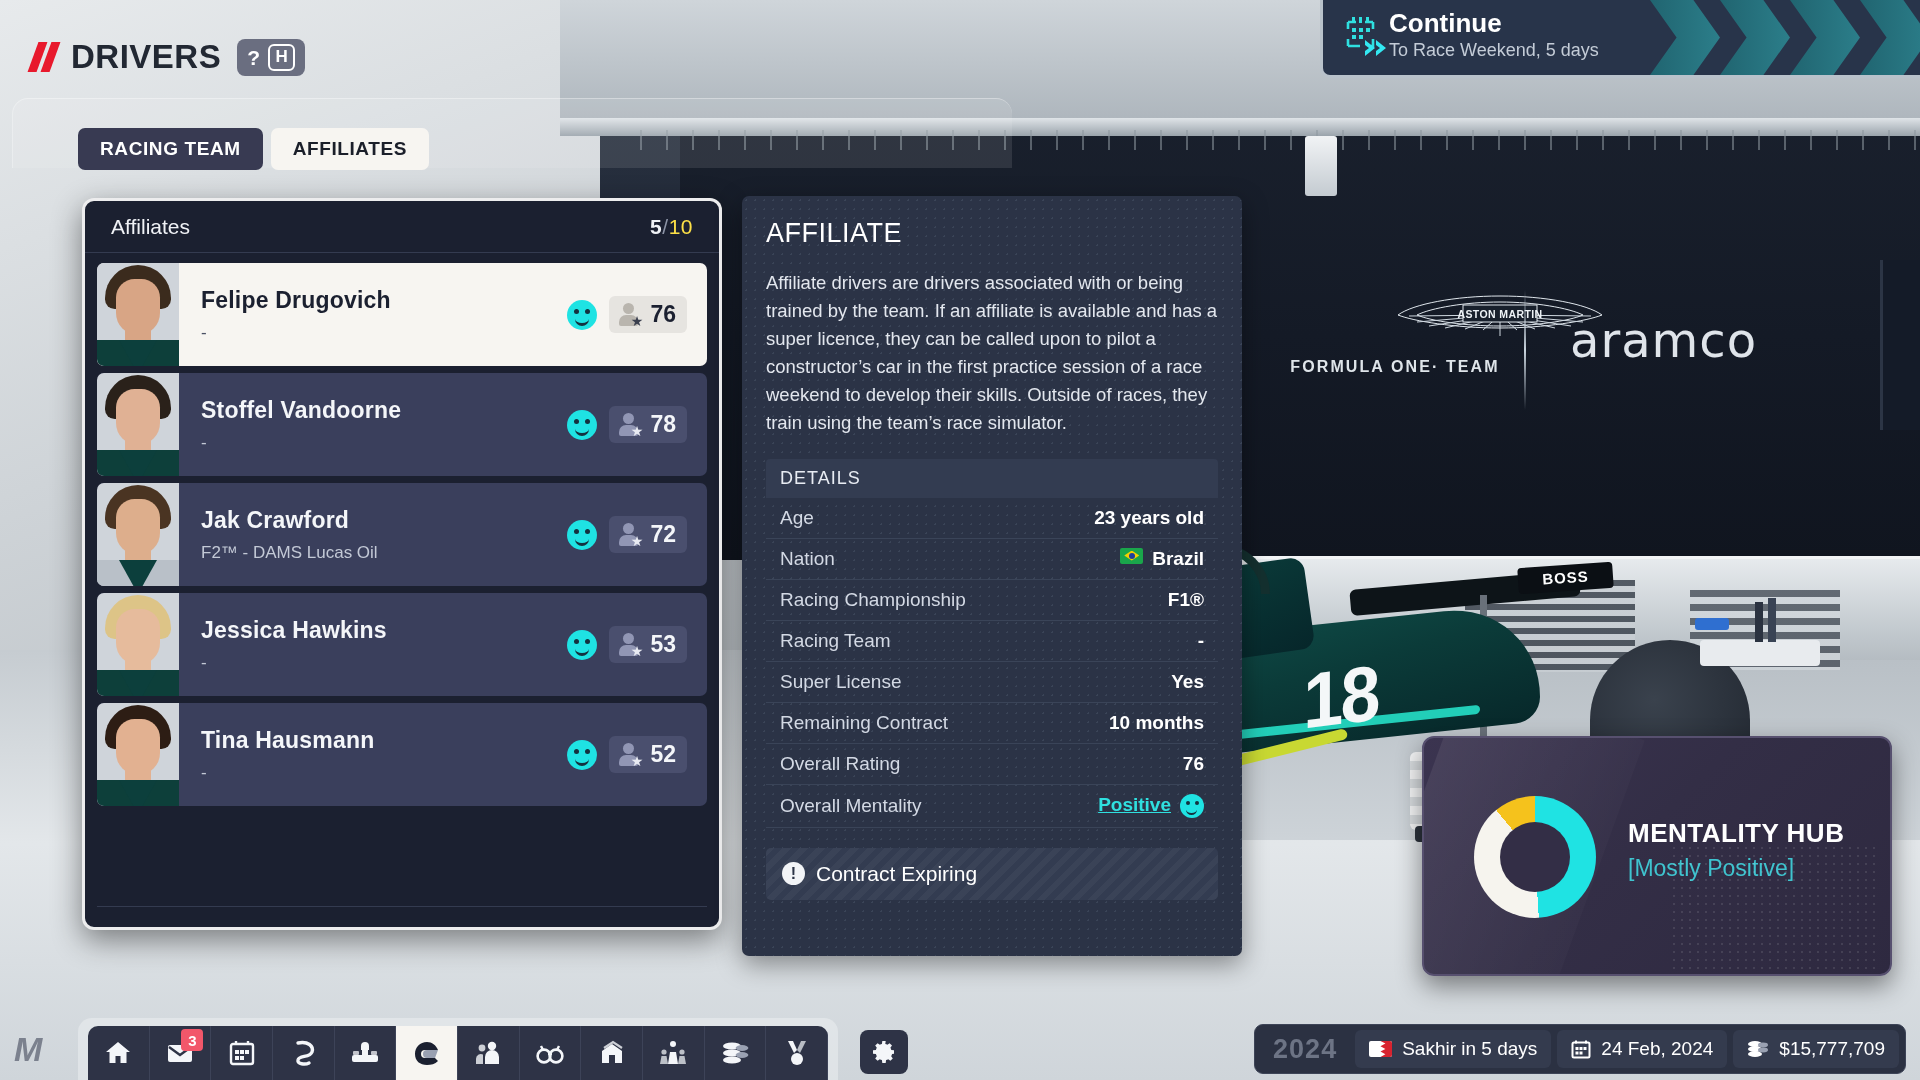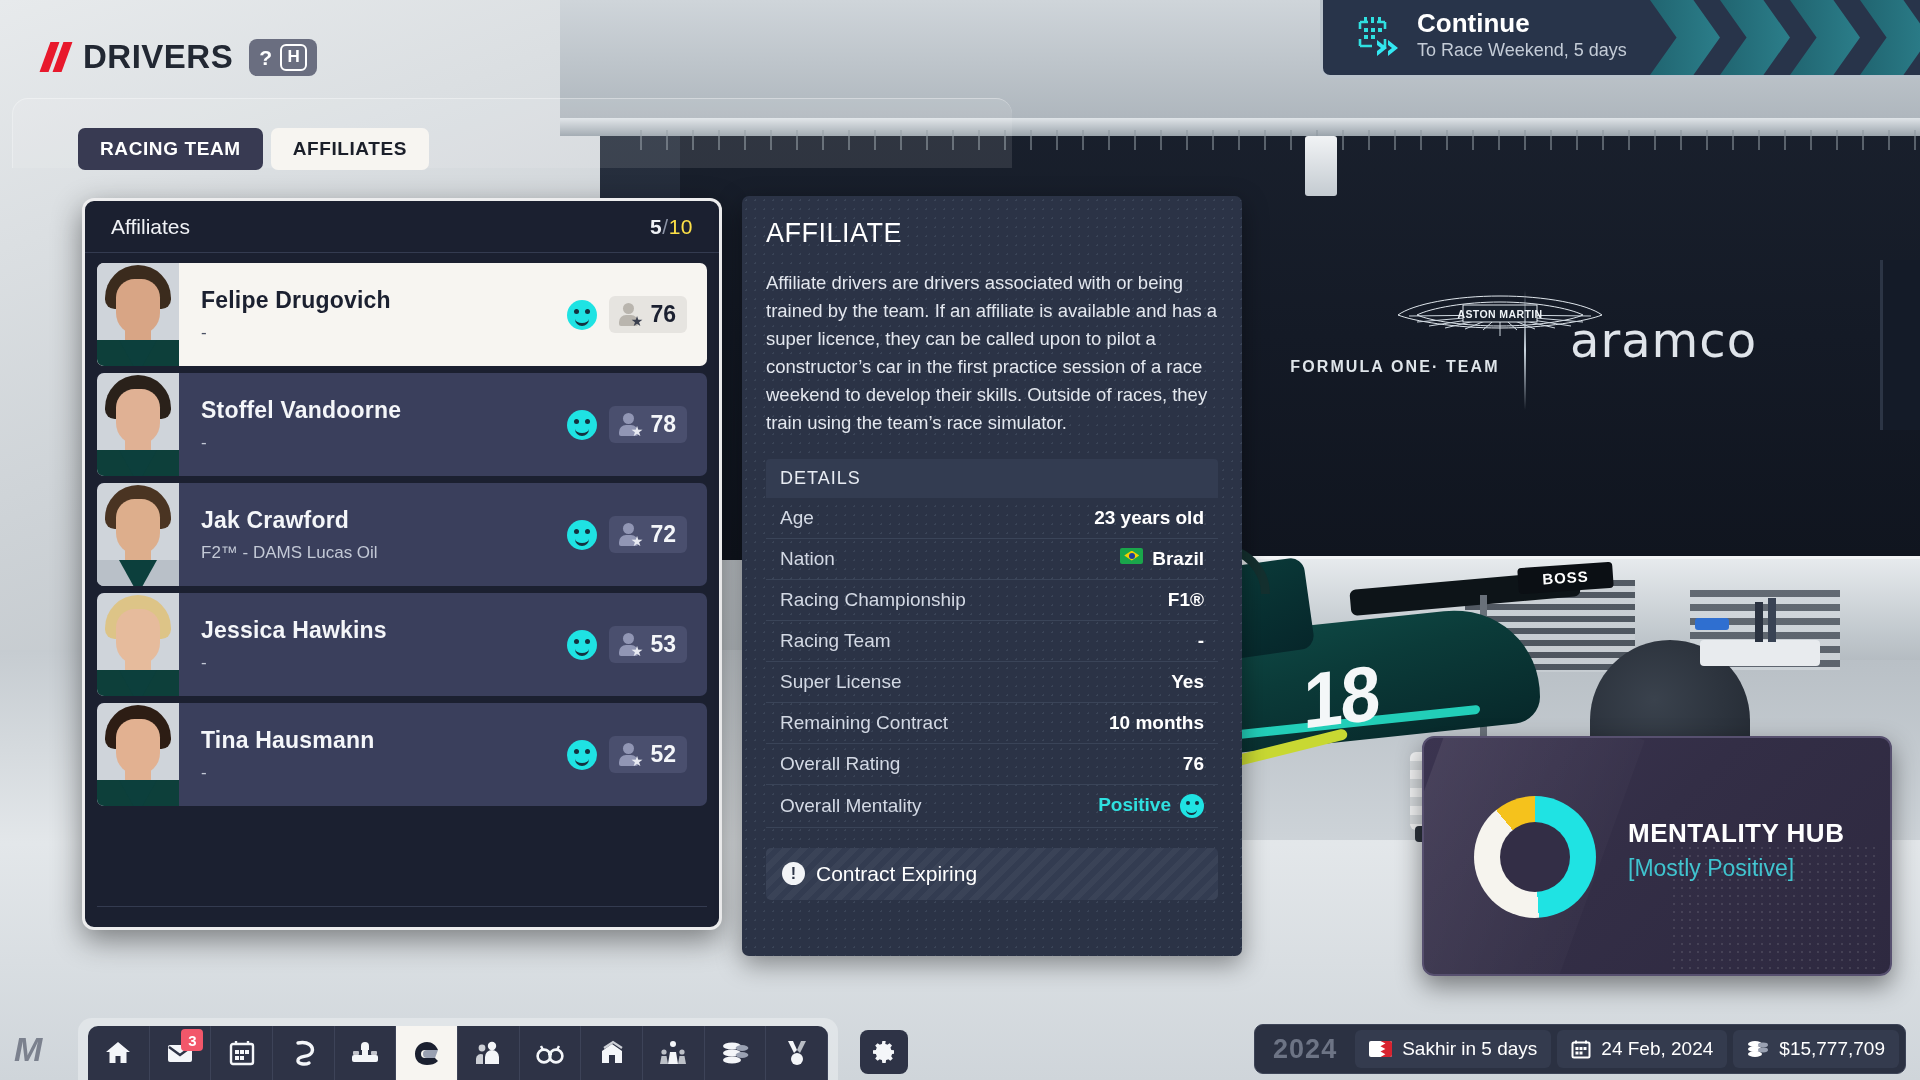--- a/index.html
+++ b/index.html
@@ -79,21 +79,21 @@
   .am-wing { position:relative; width:210px; height:62px; margin:0 auto; }
   .am-wing svg { display:block; }
   .am-sub { text-align:center; color:#dfe5ea; font-size:16px; letter-spacing:2.1px;
         font-weight:bold; margin-top:8px; width:210px; }
   .bg-divider { position:absolute; left:1524px; top:290px; width:2px; height:120px;
         background: linear-gradient(180deg,rgba(220,230,240,0),#c9d4de,rgba(220,230,240,0)); }
   .aramco { position:absolute; left:1570px; top:312px; font-size:48px; color:#dfe4ea;
         font-weight:500; letter-spacing:1px; font-family:"DejaVu Sans",sans-serif; }
 
   
-  .title-row { position:absolute; left:45px; top:38px; display:flex; align-items:center; gap:16px; }
+  .title-row { position:absolute; left:33px; top:38px; display:flex; align-items:center; gap:16px; }
   .slashes { display:flex; gap:4px; }
   .slashes i { display:block; width:9px; height:30px; background:#e8192c; transform: skewX(-20deg); }
   .page-title { font-size:33px; font-weight:bold; color:#222833; letter-spacing:.5px; }
   .help-chip { display:flex; align-items:center; gap:8px; background:#6a6e80; border-radius:8px;
         padding:5px 10px; }
   .help-q { color:#fff; font-size:21px; font-weight:bold; line-height:1; }
   .help-h { width:27px; height:27px; border:2.5px solid #fff; border-radius:6px; color:#fff;
         font-size:17px; font-weight:bold; display:flex; align-items:center; justify-content:center; }
 
   
@@ -177,37 +177,37 @@
   .drow .k { font-size:19px; color:#d3d9e4; }
   .drow .v { font-size:19px; color:#fff; font-weight:bold; display:flex; gap:9px; }
   .flag-br { width:23px; height:16px; background:#1aa64b; border-radius:2px; position:relative; }
   .flag-br::before { content:""; position:absolute; left:4px; top:3px; width:15px; height:10px;
         background:#f5d000; clip-path: polygon(50% 0,100% 50%,50% 100%,0 50%); }
   .flag-br::after { content:""; position:absolute; left:9px; top:5.5px; width:6px; height:6px;
         border-radius:50%; background:#1d3f9e; }
   .smiley.sm { width:24px; height:24px; }
   .smiley.sm::before { left:5.5px; top:7px; width:4px; height:4px; box-shadow:9px 0 0 #14323f; }
   .smiley.sm::after { left:6px; top:13px; width:11px; height:6px; border-bottom-width:2.5px; }
-  .v.cyan { color:#2fe0e0; }
+  .v.cyan { color:#2fe0e0;text-decoration:underline; }
   .warn { margin-top:20px; background:#333c51; border-radius:5px; padding:14px 16px;
         background-image: repeating-linear-gradient(135deg, rgba(255,255,255,.035) 0 6px, transparent 6px 12px); }
   .warn-t { display:flex; align-items:center; gap:11px; font-size:21px; color:#fff; font-weight:500; }
   .warn-ico { width:23px; height:23px; border-radius:50%; background:#f2f4f7; color:#2b3346;
         font-size:16px; font-weight:bold; display:flex; align-items:center; justify-content:center; }
   .warn-b { margin-top:10px; font-size:18.5px; color:#e1e6ee; }
 
   
   .continue { position:absolute; right:0; top:0; width:600px; height:78px;
         background:#28344a; border-radius:0 0 0 10px; overflow:hidden;
         border-bottom:3px solid #b9c2cb; border-left:3px solid #b9c2cb; cursor:pointer; }
   .cont-chevrons { position:absolute; right:-10px; top:0; bottom:0; width:280px; display:flex; }
   .cont-chevrons span { width:78px; height:100%;
         background: linear-gradient(90deg,#1f6d77,#2c8b95);
         clip-path: polygon(0 0, 62% 0, 100% 50%, 62% 100%, 0 100%, 38% 50%); opacity:.85;}
-  .cont-inner { position:relative; display:flex; align-items:center; gap:16px; padding:10px 0 0 32px; }
+  .cont-inner { position:relative; display:flex; align-items:center; gap:0; padding:10px 0 0 20px; }
   .cont-ico { width:46px; height:46px; position:relative; flex:0 0 46px; }
   .cont-txt .t1 { font-size:26px; font-weight:bold; color:#fff; line-height:1.05; }
   .cont-txt .t2 { font-size:18px; color:#c4ccd7; margin-top:3px; }
 
   
   .mhub { position:absolute; left:1422px; top:736px; width:470px; height:240px;
         background: linear-gradient(135deg,#3b3450 0%,#332e46 45%,#2e2940 100%);
         border-radius:12px; border:2px solid #57506f; overflow:hidden; cursor:pointer;
         box-shadow:0 10px 26px rgba(0,0,0,.45); }
   .mhub::before { content:""; position:absolute; left:-20px; top:-40px; width:190px; height:330px;

